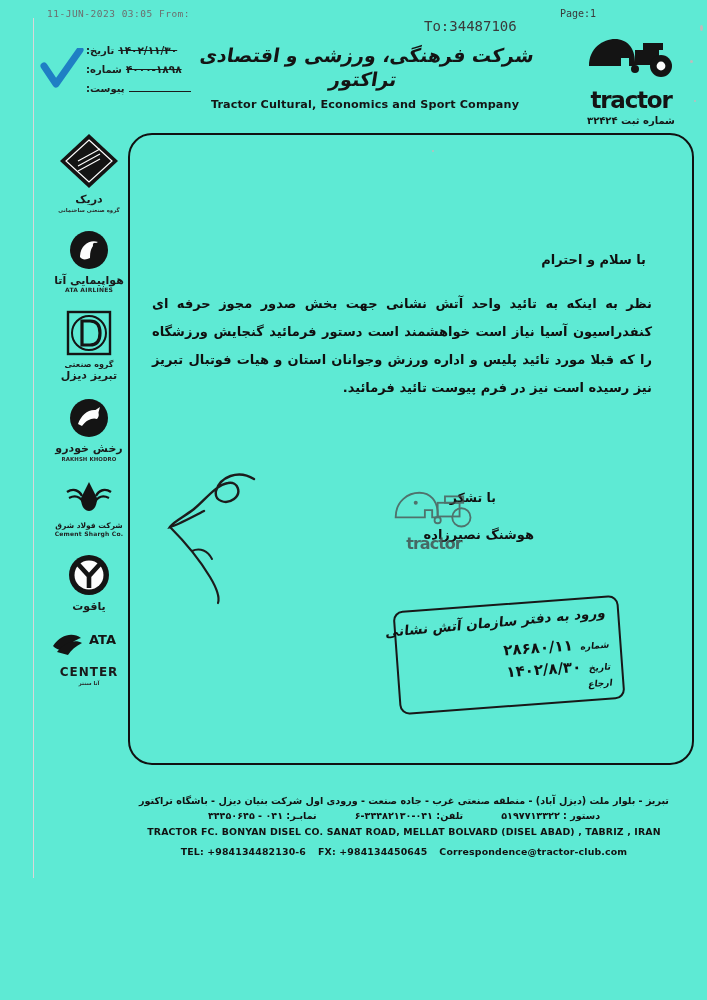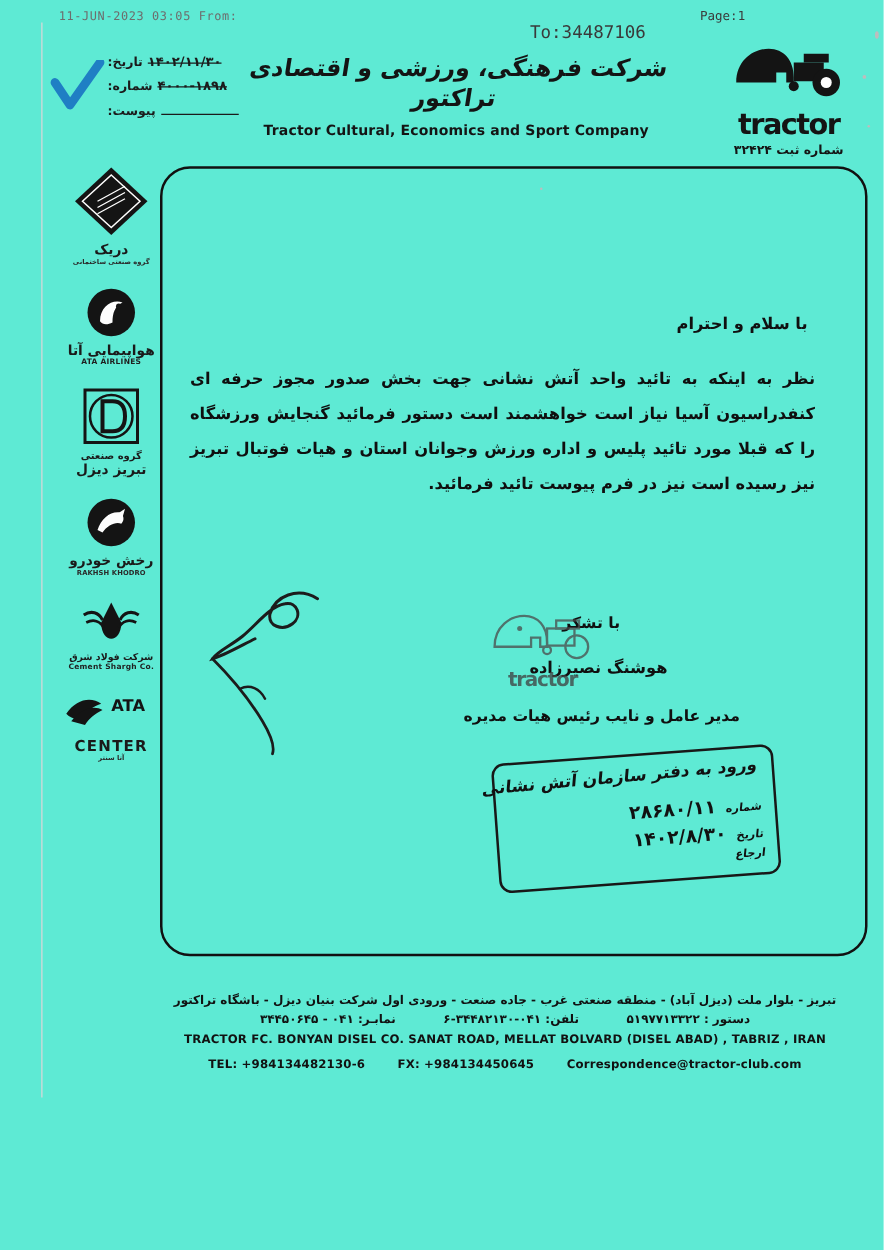--- a/index.html
+++ b/index.html
@@ -79,21 +79,21 @@
      color:#111;transform:skewX(-10deg) rotate(-1deg);white-space:nowrap;}
   .stamp-row{position:absolute;direction:rtl;display:flex;align-items:baseline;gap:8px;}
   .stamp-lbl{font-size:9px;font-weight:bold;color:#111;transform:skewX(-10deg);}
   .stamp-val{font-size:15px;font-weight:bold;color:#111;letter-spacing:1px;}
 
   
   .footer{position:absolute;left:104px;bottom:140px;width:600px;text-align:center;margin-top:20px;}
   .f-fa{font-size:9.6px;font-weight:bold;direction:rtl;color:#111;line-height:1.9;}
   .f-row{display:flex;justify-content:center;gap:38px;direction:rtl;font-size:9.6px;font-weight:bold;color:#111;}
   .f-en{font-size:9.4px;font-weight:bold;letter-spacing:.15px;color:#111;line-height:1.85;margin-top:2px;}
-  .f-en-row{display:flex;justify-content:center;gap:26px;}
+  .f-en-row{display:flex;justify-content:center;gap:12px;}
 
   .speck{position:absolute;background:#bdbdbd;border-radius:50%;}
 </style>
 </head>
 <body>
 
 <div class="page">
 
   <div class="fax-header">
     <div class="fax-from">11-JUN-2023 03:05 From:</div>
@@ -185,20 +185,28 @@
     <div class="spon">
       <svg width="52" height="40" viewBox="0 0 52 40">
         <path d="M26 4 L34 20 C34 29, 30 33, 26 33 C22 33, 18 29, 18 20 Z" fill="#141414"></path>
         <path d="M4 14 C10 10, 16 12, 19 18 M48 14 C42 10, 36 12, 33 18" stroke="#141414" stroke-width="2.4" fill="none"></path>
         <path d="M6 20 C12 17, 17 19, 20 24 M46 20 C40 17, 35 19, 32 24" stroke="#141414" stroke-width="2.2" fill="none"></path>
       </svg>
       <div class="spon-name" style="font-size:7.5px;">شرکت فولاد شرق</div>
       <div class="spon-sub2">Cement Shargh Co.</div>
     </div>
 
+    <div class="spon">
+      <svg width="44" height="44" viewBox="0 0 44 44">
+        <circle cx="22" cy="22" r="20" fill="#141414"></circle>
+        <circle cx="22" cy="22" r="14.5" fill="#fdfdfd"></circle>
+        <path d="M11 11 L22 23 L33 11 M22 23 L22 35" stroke="#141414" stroke-width="4.6" fill="none"></path>
+      </svg>
+      <div class="spon-name">یاقوت</div>
+    </div>
 
     <div class="spon">
       <svg width="76" height="34" viewBox="0 0 76 34">
         <path d="M2 18 C10 6, 22 4, 30 10 C24 12, 18 16, 14 22 C9 23, 5 21, 2 18 Z" fill="#141414"></path>
         <path d="M6 24 C14 14, 24 11, 31 15 C25 18, 20 22, 17 27 Z" fill="#141414"></path>
         <text x="38" y="16" font-size="13" font-weight="bold" fill="#141414" font-family="DejaVu Sans, sans-serif">ATA</text>
       </svg>
       <div class="spon-name" style="letter-spacing:1px;font-size:12px;">CENTER</div>
       <div class="spon-sub">آتا سنتر</div>
     </div>
@@ -207,21 +215,20 @@
 
   <div class="letterbox">
 
 
     <div class="salute">با سلام و احترام</div>
 
     <div class="body-par">نظر به اینکه به  تائید  واحد آتش نشانی جهت بخش صدور مجوز حرفه ای کنفدراسیون آسیا نیاز است خواهشمند است دستور فرمائید گنجایش ورزشگاه را که قبلا مورد تائید پلیس و اداره ورزش وجوانان استان و هیات فوتبال تبریز نیز رسیده است نیز در فرم پیوست تائید فرمائید.</div>
 
     <div class="thanks">با تشکر</div>
     <div class="signer">هوشنگ نصیرزاده</div>
-    <div class="signer-title">مدیر عامل و نایب رئیس هیات مدیره</div>
 
     <svg class="sig-mark" viewBox="0 0 130 140">
       <path d="M96 14 C80 4, 62 12, 58 26 C56 36, 68 40, 76 34 C84 28, 80 16, 70 18
                C58 20, 48 34, 36 44 C26 52, 16 56, 12 62 C20 60, 34 52, 46 46" stroke="#1c1c1c" stroke-width="2.4" fill="none" stroke-linecap="round"></path>
       <path d="M12 62 C26 76, 40 92, 52 112 C58 122, 62 132, 60 138" stroke="#1c1c1c" stroke-width="2.2" fill="none" stroke-linecap="round"></path>
       <path d="M34 86 C42 82, 50 86, 54 94" stroke="#1c1c1c" stroke-width="2" fill="none" stroke-linecap="round"></path>
     </svg>
 
     <div class="wm">
       <svg width="86" height="42" viewBox="0 0 92 46">

